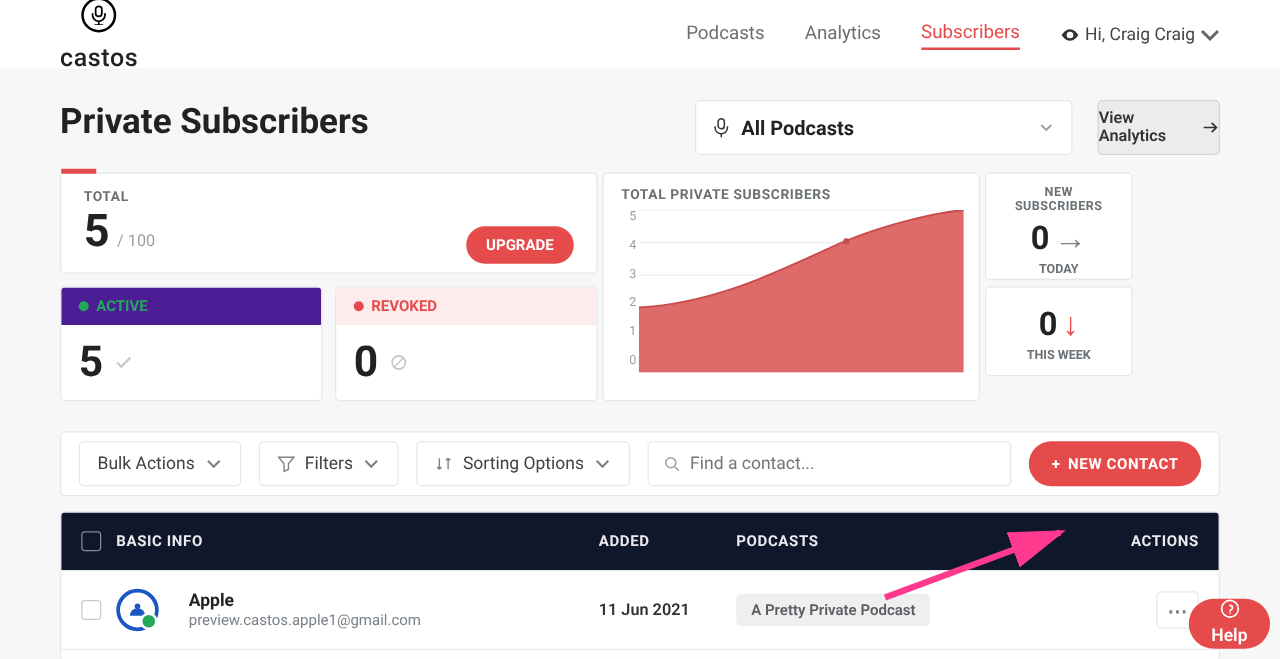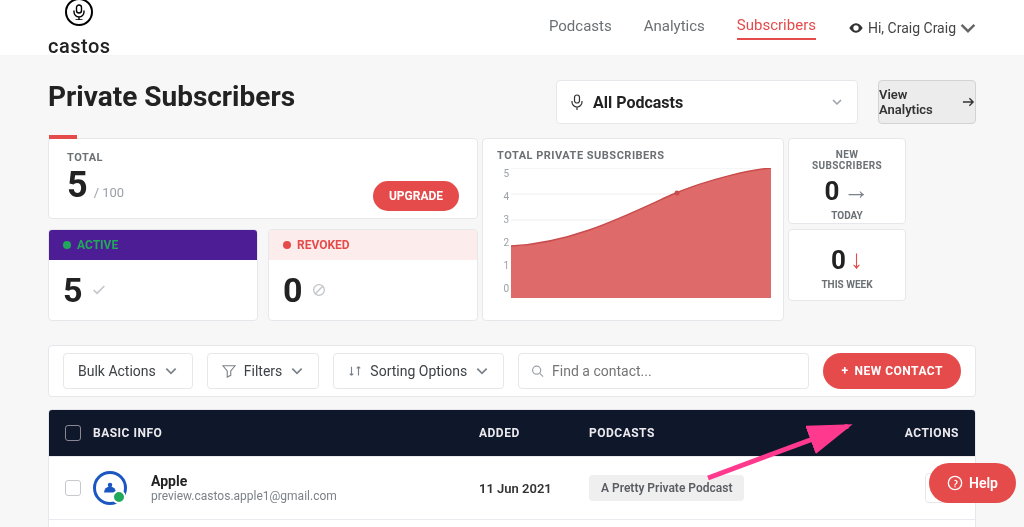--- a/index.html
+++ b/index.html
@@ -84,21 +84,21 @@
 .r-added { width:110px; font-size:13px; font-weight:600; color:#333;}
 .r-pod { width:290px;}
 .pod-chip { background:#efefef; color:#5a5e63; font-size:12px; font-weight:600; padding:6px 12px; border-radius:4px; display:inline-block;}
 .r-act { width:80px; display:flex; justify-content:flex-end;}
 .dots-btn { width:34px; height:30px; border:1px solid #e5e7eb; border-radius:4px; display:flex; align-items:center; justify-content:center; cursor:pointer; color:#7b8289; font-weight:700;}
 
 
 .anno-arrow { position:absolute; left:700px; top:420px; pointer-events:none;}
 
 
-.help-fab { position:absolute; right:8px; bottom:24px; background:#e64b4b; color:#fff; height:40px; padding:0 18px; border-radius:999px; display:flex; align-items:center; gap:6px; font-weight:600; font-size:14px; cursor:pointer;}
+.help-fab { position:absolute; right:8px; bottom:8px; background:#e64b4b; color:#fff; height:40px; padding:0 18px; border-radius:999px; display:flex; align-items:center; gap:6px; font-weight:600; font-size:14px; cursor:pointer;flex-direction:column;}
 </style>
 </head>
 <body>
 
 <div class="header">
   <div class="logo">
     <span class="logo-mark">
       <svg width="12" height="16" viewBox="0 0 12 16">
           <rect x="3.5" y="1" width="5" height="8" rx="2.5" fill="none" stroke="#000" stroke-width="1.4"></rect>
           <path d="M1 7v1a5 5 0 0 0 10 0V7M6 13v3M3 16h6" fill="none" stroke="#000" stroke-width="1.4" stroke-linecap="round"></path>

